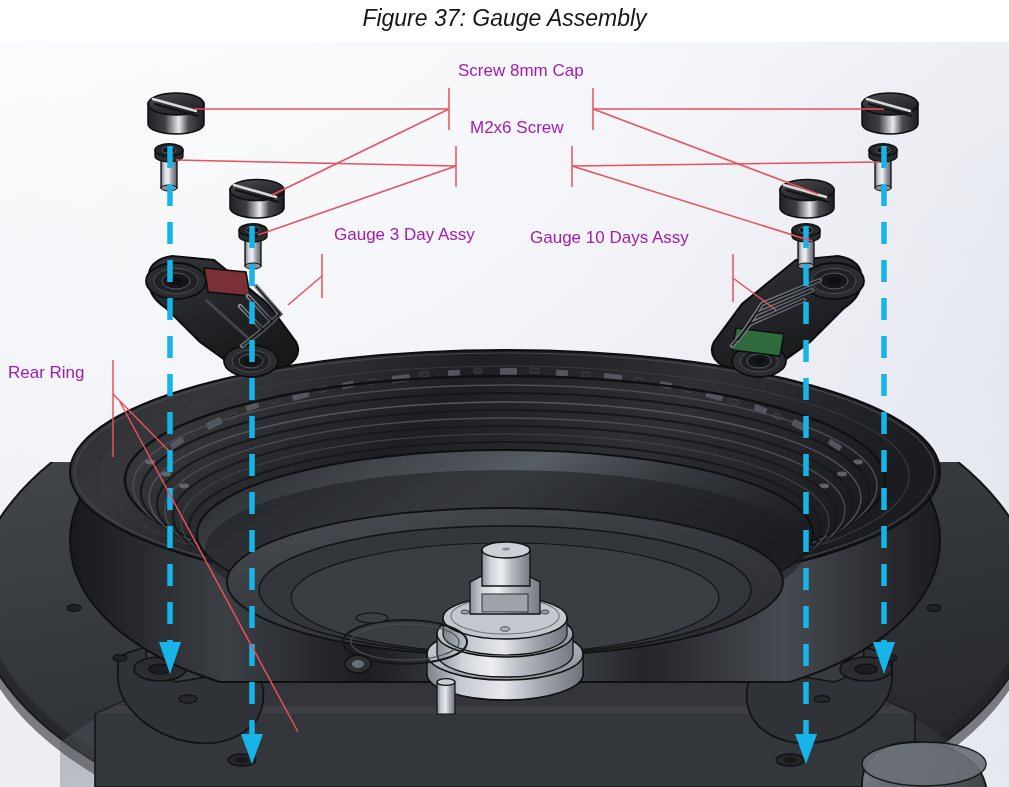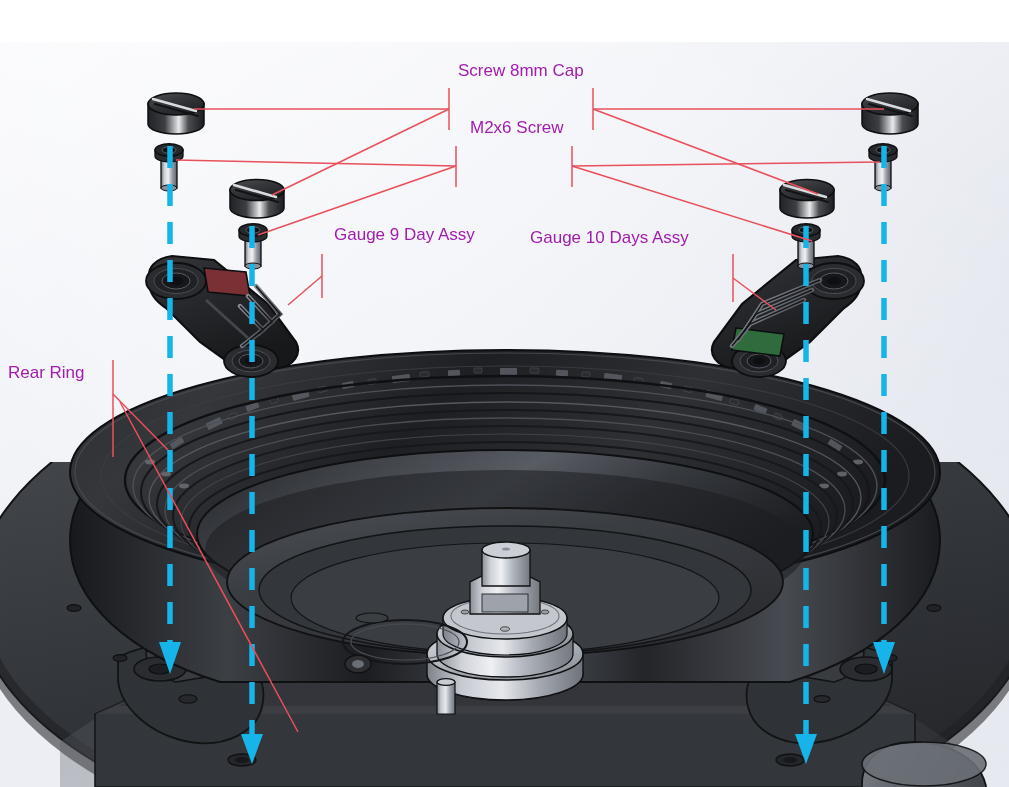--- a/index.html
+++ b/index.html
@@ -46,20 +46,21 @@
   #lbl-m2x6   { left: 470px; top: 119px; }
   #lbl-g1d    { left: 334px; top: 226px; }
   #lbl-g10d   { left: 530px; top: 229px; }
   #lbl-rear   { left: 8px;  top: 364px; }
 </style>
 </head>
 <body>
 
 <div id="page">
 
+  <div id="figure-title">Figure 37: Gauge Assembly</div>
 
   <svg id="figure-canvas" viewBox="0 0 1009 745" width="1009" height="745">
     <defs>
       <linearGradient id="bgGrad" x1="0" y1="0" x2="1" y2="1">
         <stop offset="0%" stop-color="#fdfdfe"></stop>
         <stop offset="38%" stop-color="#f3f4f8"></stop>
         <stop offset="70%" stop-color="#e3e6ee"></stop>
         <stop offset="100%" stop-color="#dcdfe9"></stop>
       </linearGradient>
       <linearGradient id="bgGrad2" x1="0.1" y1="1" x2="0.9" y2="0.1">
@@ -497,17 +498,17 @@
         <path d="M 113,318 L 113,415"></path>
         <path d="M 113,352 L 168,408"></path>
         <path d="M 120,360 L 298,690"></path>
       </g>
 
     </g>
     </svg>
 
   <div class="label-text" id="lbl-screw8">Screw 8mm Cap</div>
   <div class="label-text" id="lbl-m2x6">M2x6 Screw</div>
-  <div class="label-text" id="lbl-g1d">Gauge 9 Day Assy</div>
+  <div class="label-text" id="lbl-g1d">Gauge 3 Day Assy</div>
   <div class="label-text" id="lbl-g10d">Gauge 10 Days Assy</div>
   <div class="label-text" id="lbl-rear">Rear Ring</div>
 
 </div>
 
 </body></html>

